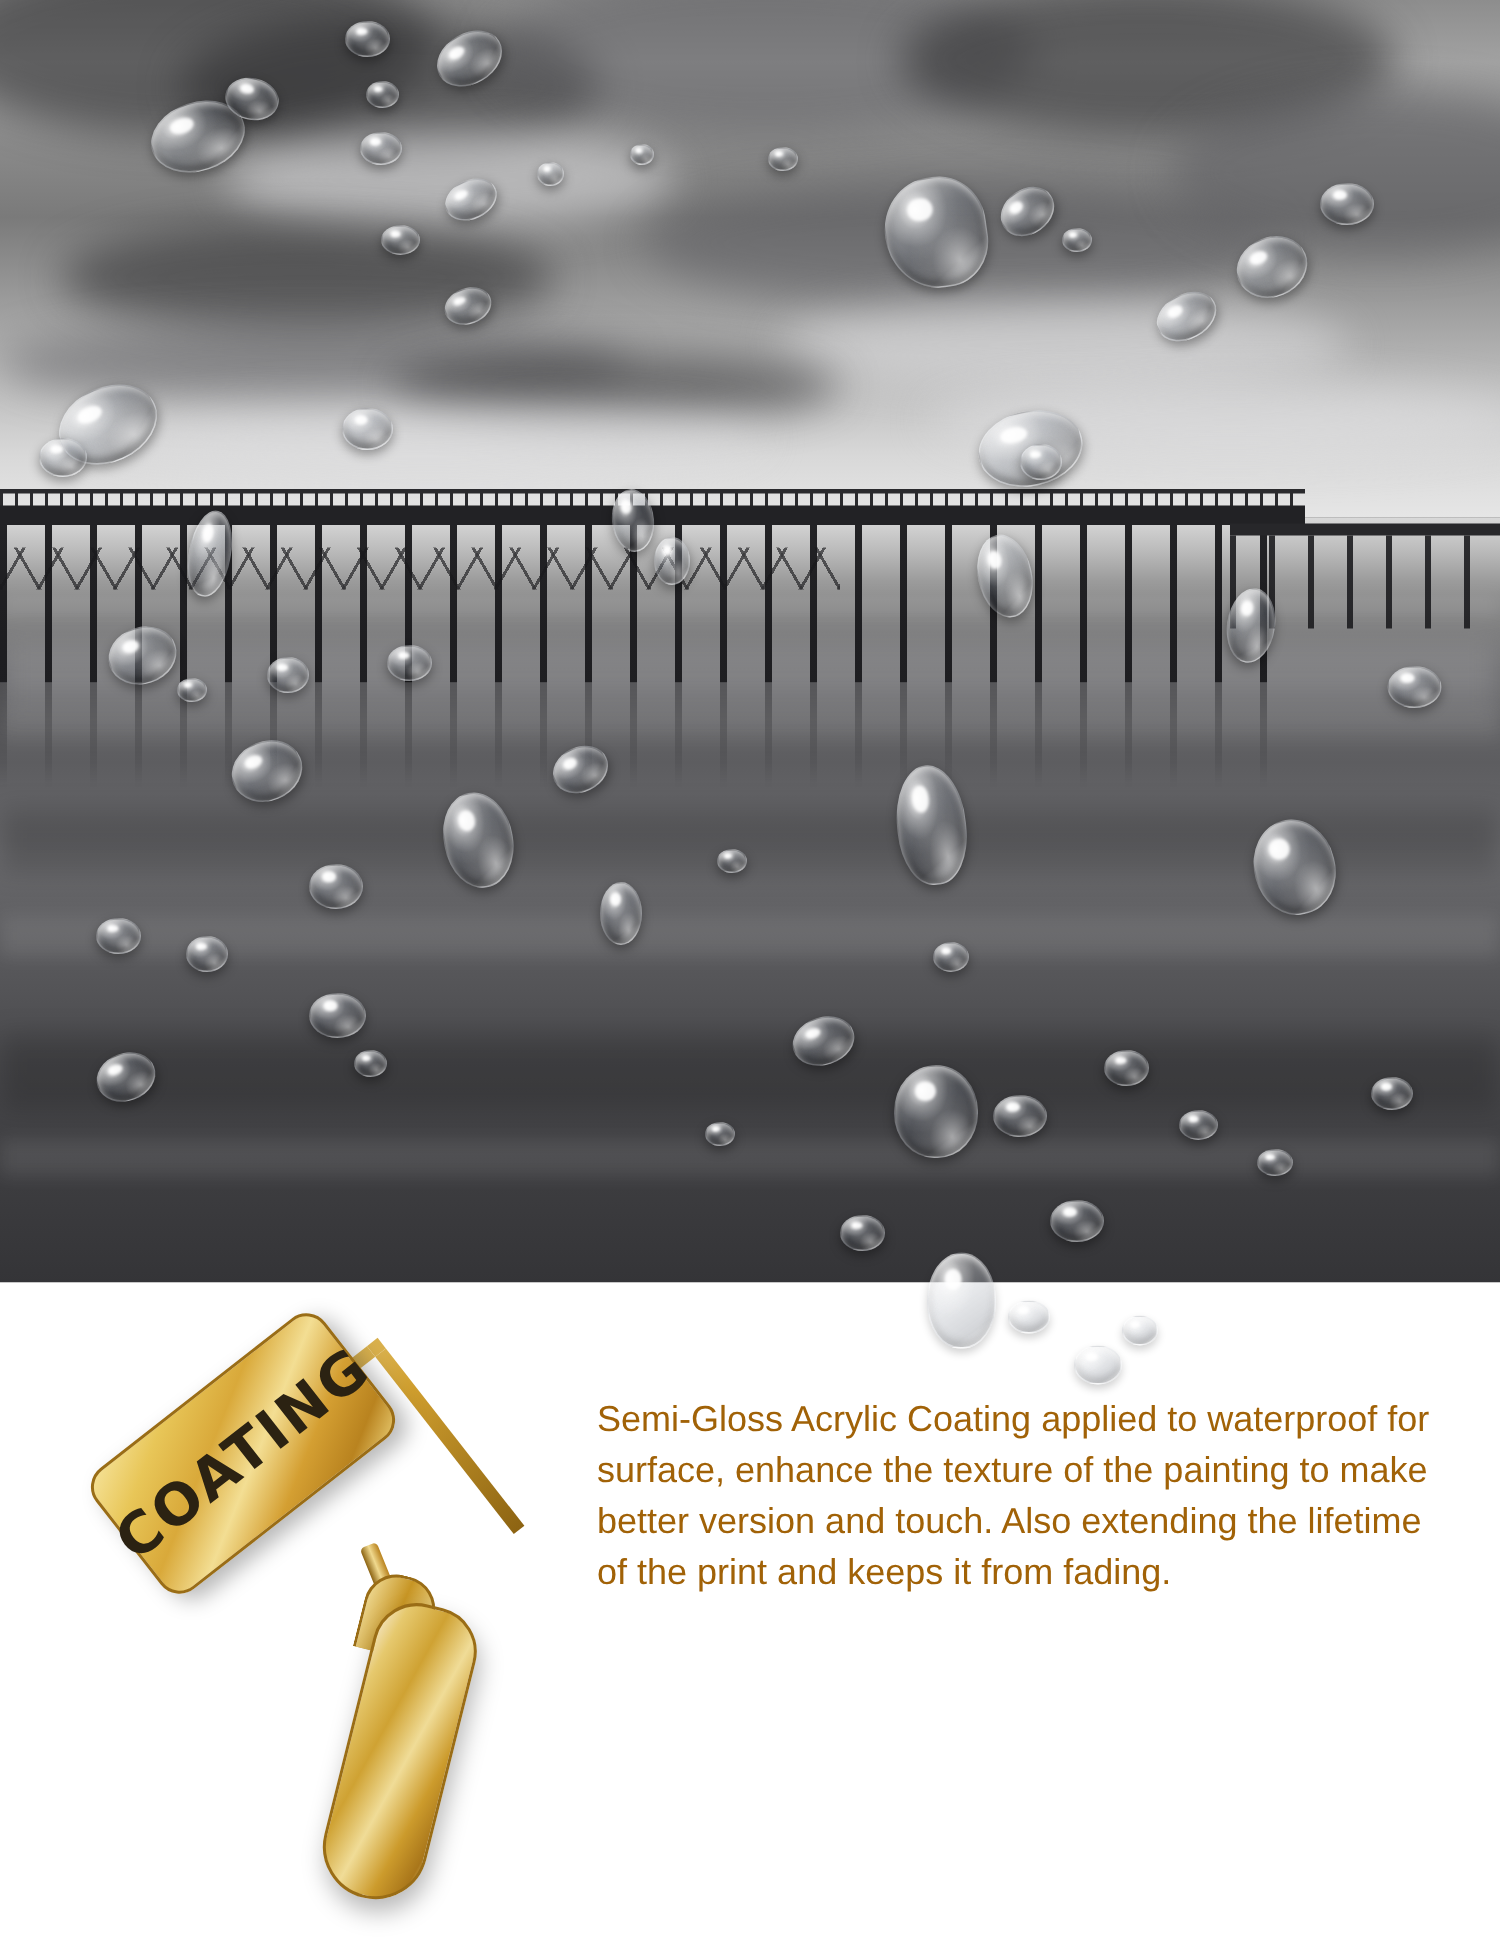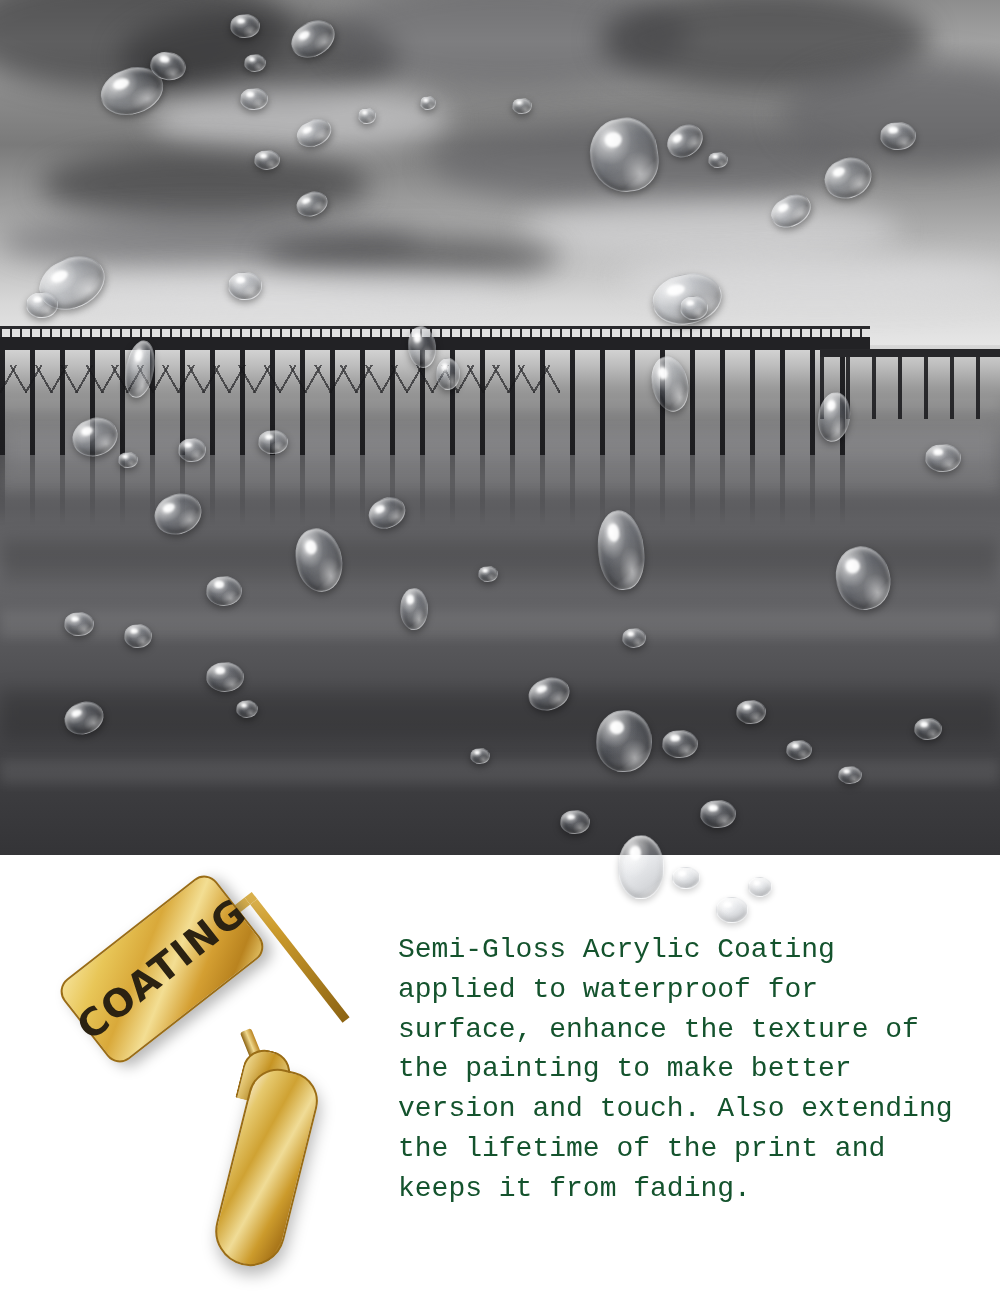--- a/index.html
+++ b/index.html
@@ -327,24 +327,24 @@
   .headline .dark   { color: #5f5f5f; }
   .subhead {
     font-family: "DejaVu Sans", sans-serif;
     font-weight: bold;
     font-size: 40px;
     letter-spacing: 1px;
     color: #9d9d9d;
     margin: 0 0 14px 0;
   }
   .body-copy {
-    font-family: Liberation Mono, monospace;
-    font-size: 28px;
+    font-family: Liberation Sans, sans-serif;
+    font-size: 24px;
     line-height: 1.42;
-    color: #14532d;
+    color: #a16207;
     margin: 0;
     max-width: 570px;
   }
 </style>
 </head>
 <body>
 
 <div id="page">
 
   <div id="photo">

